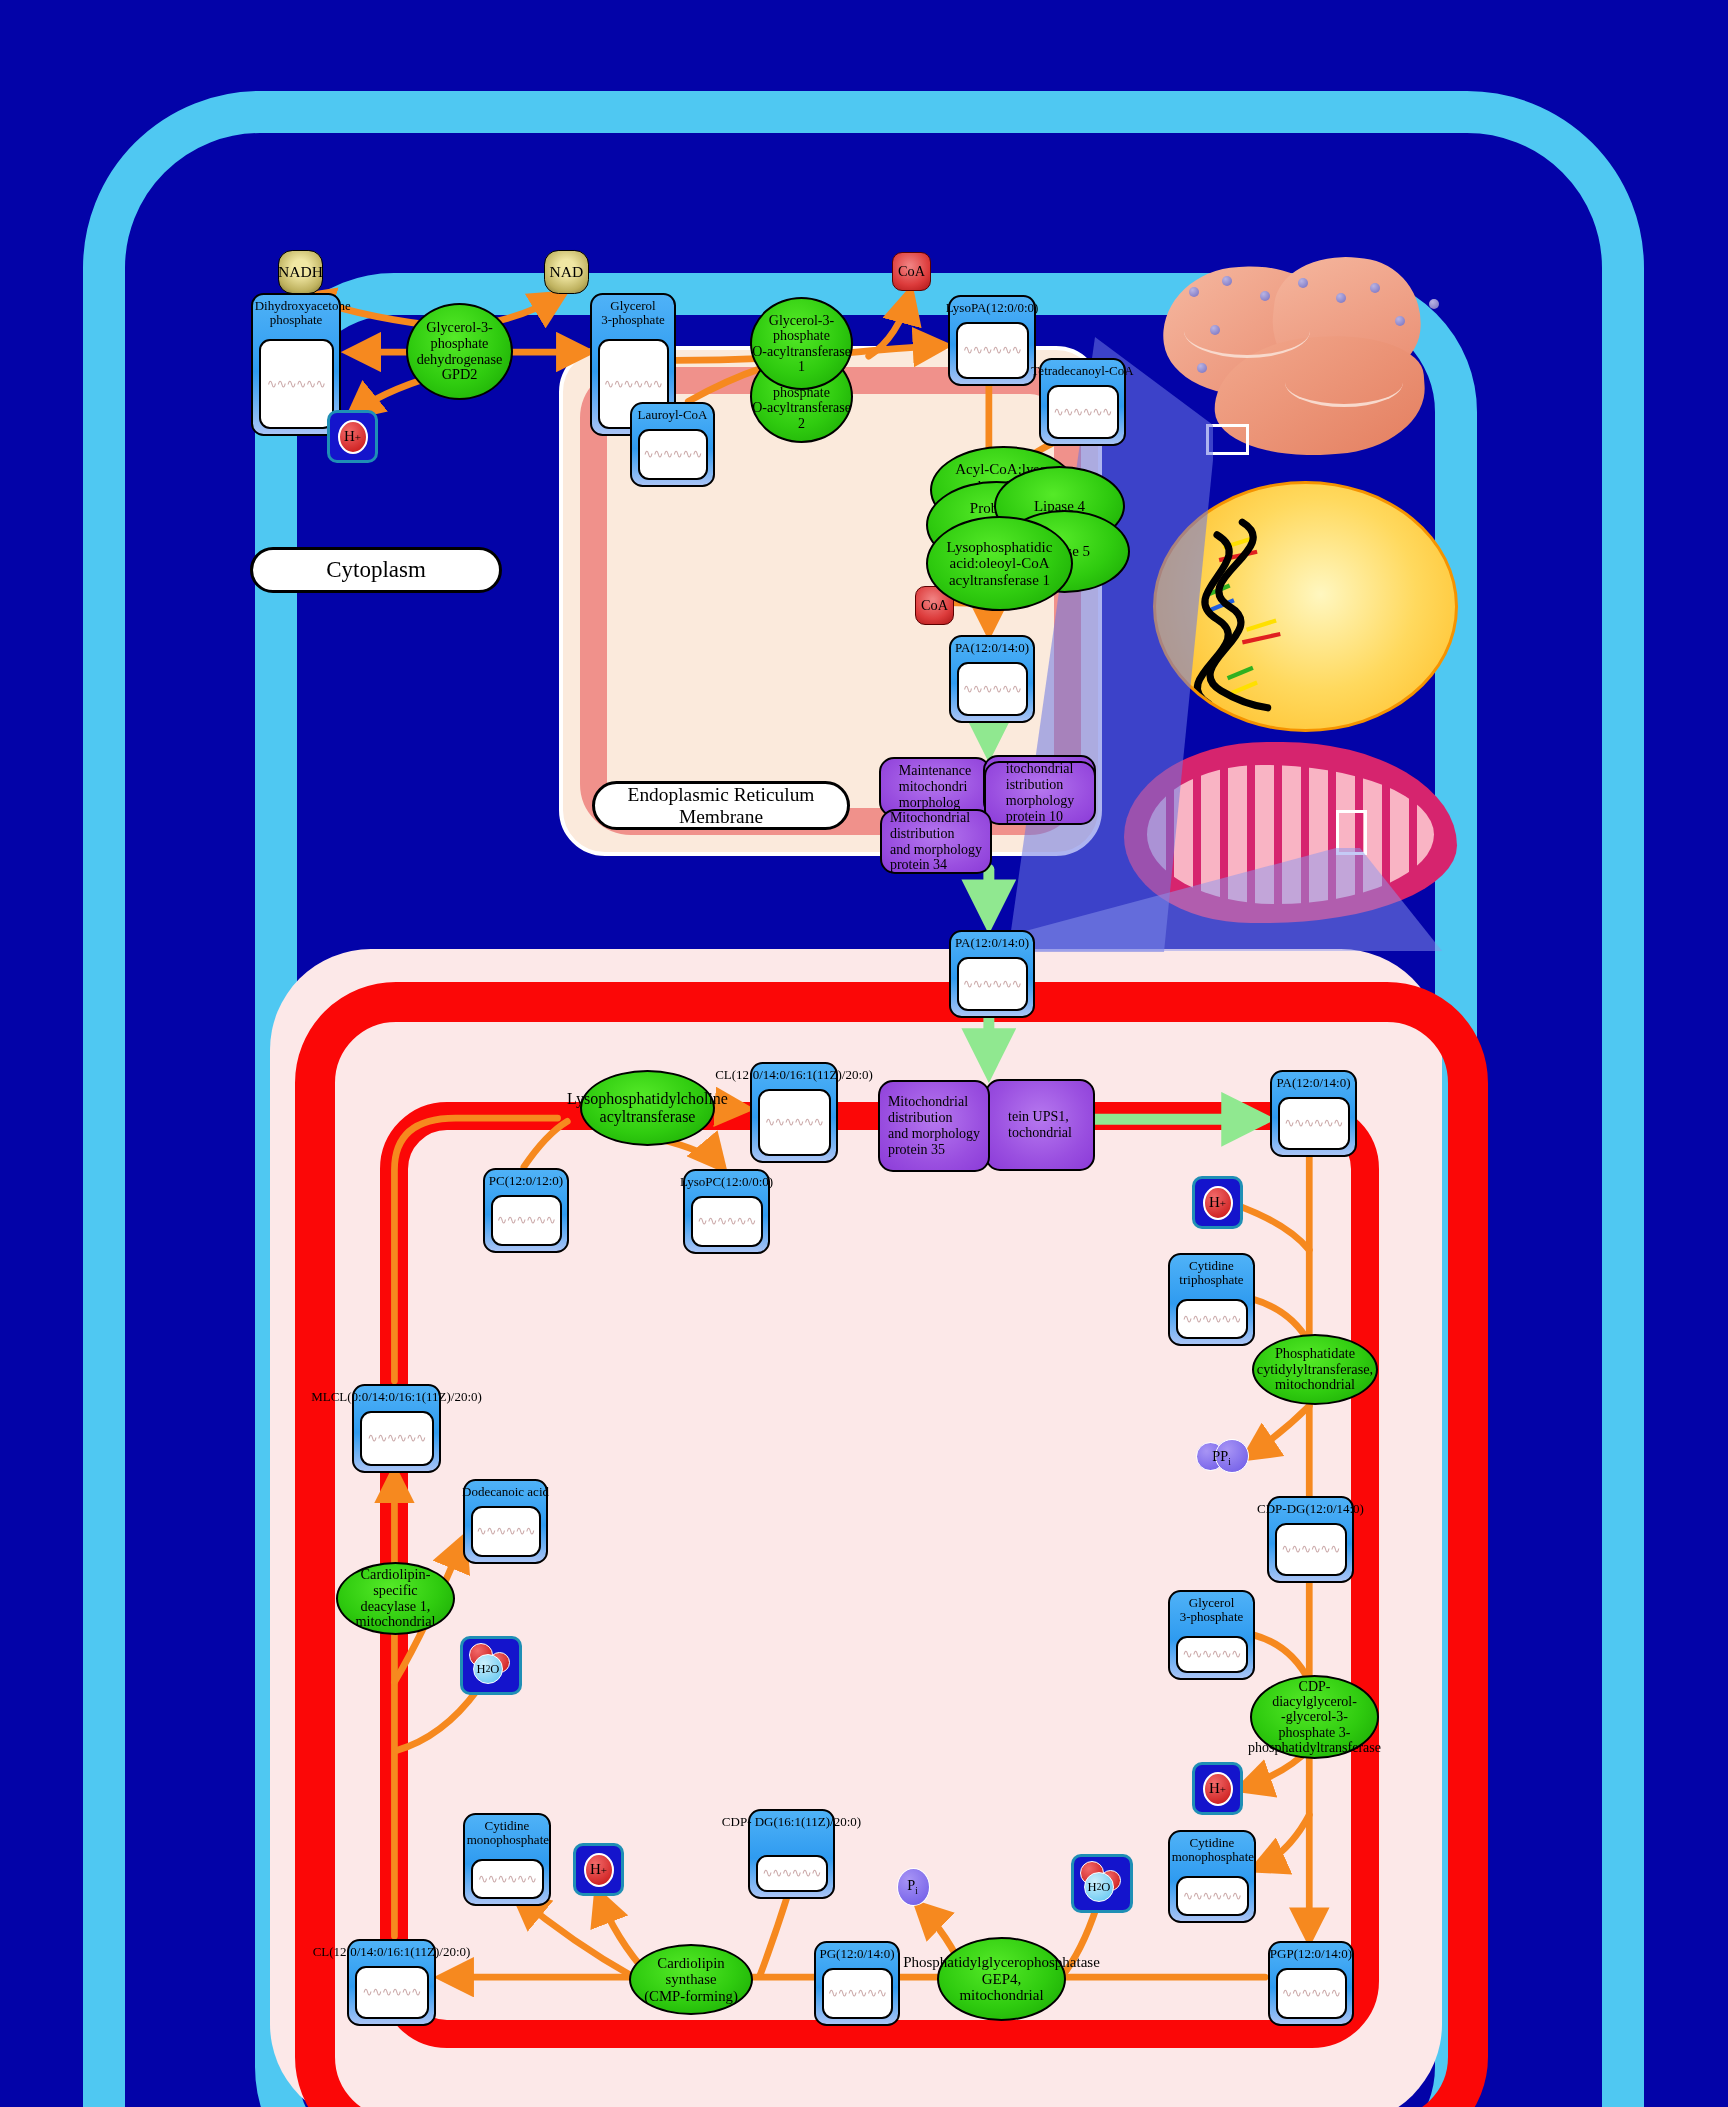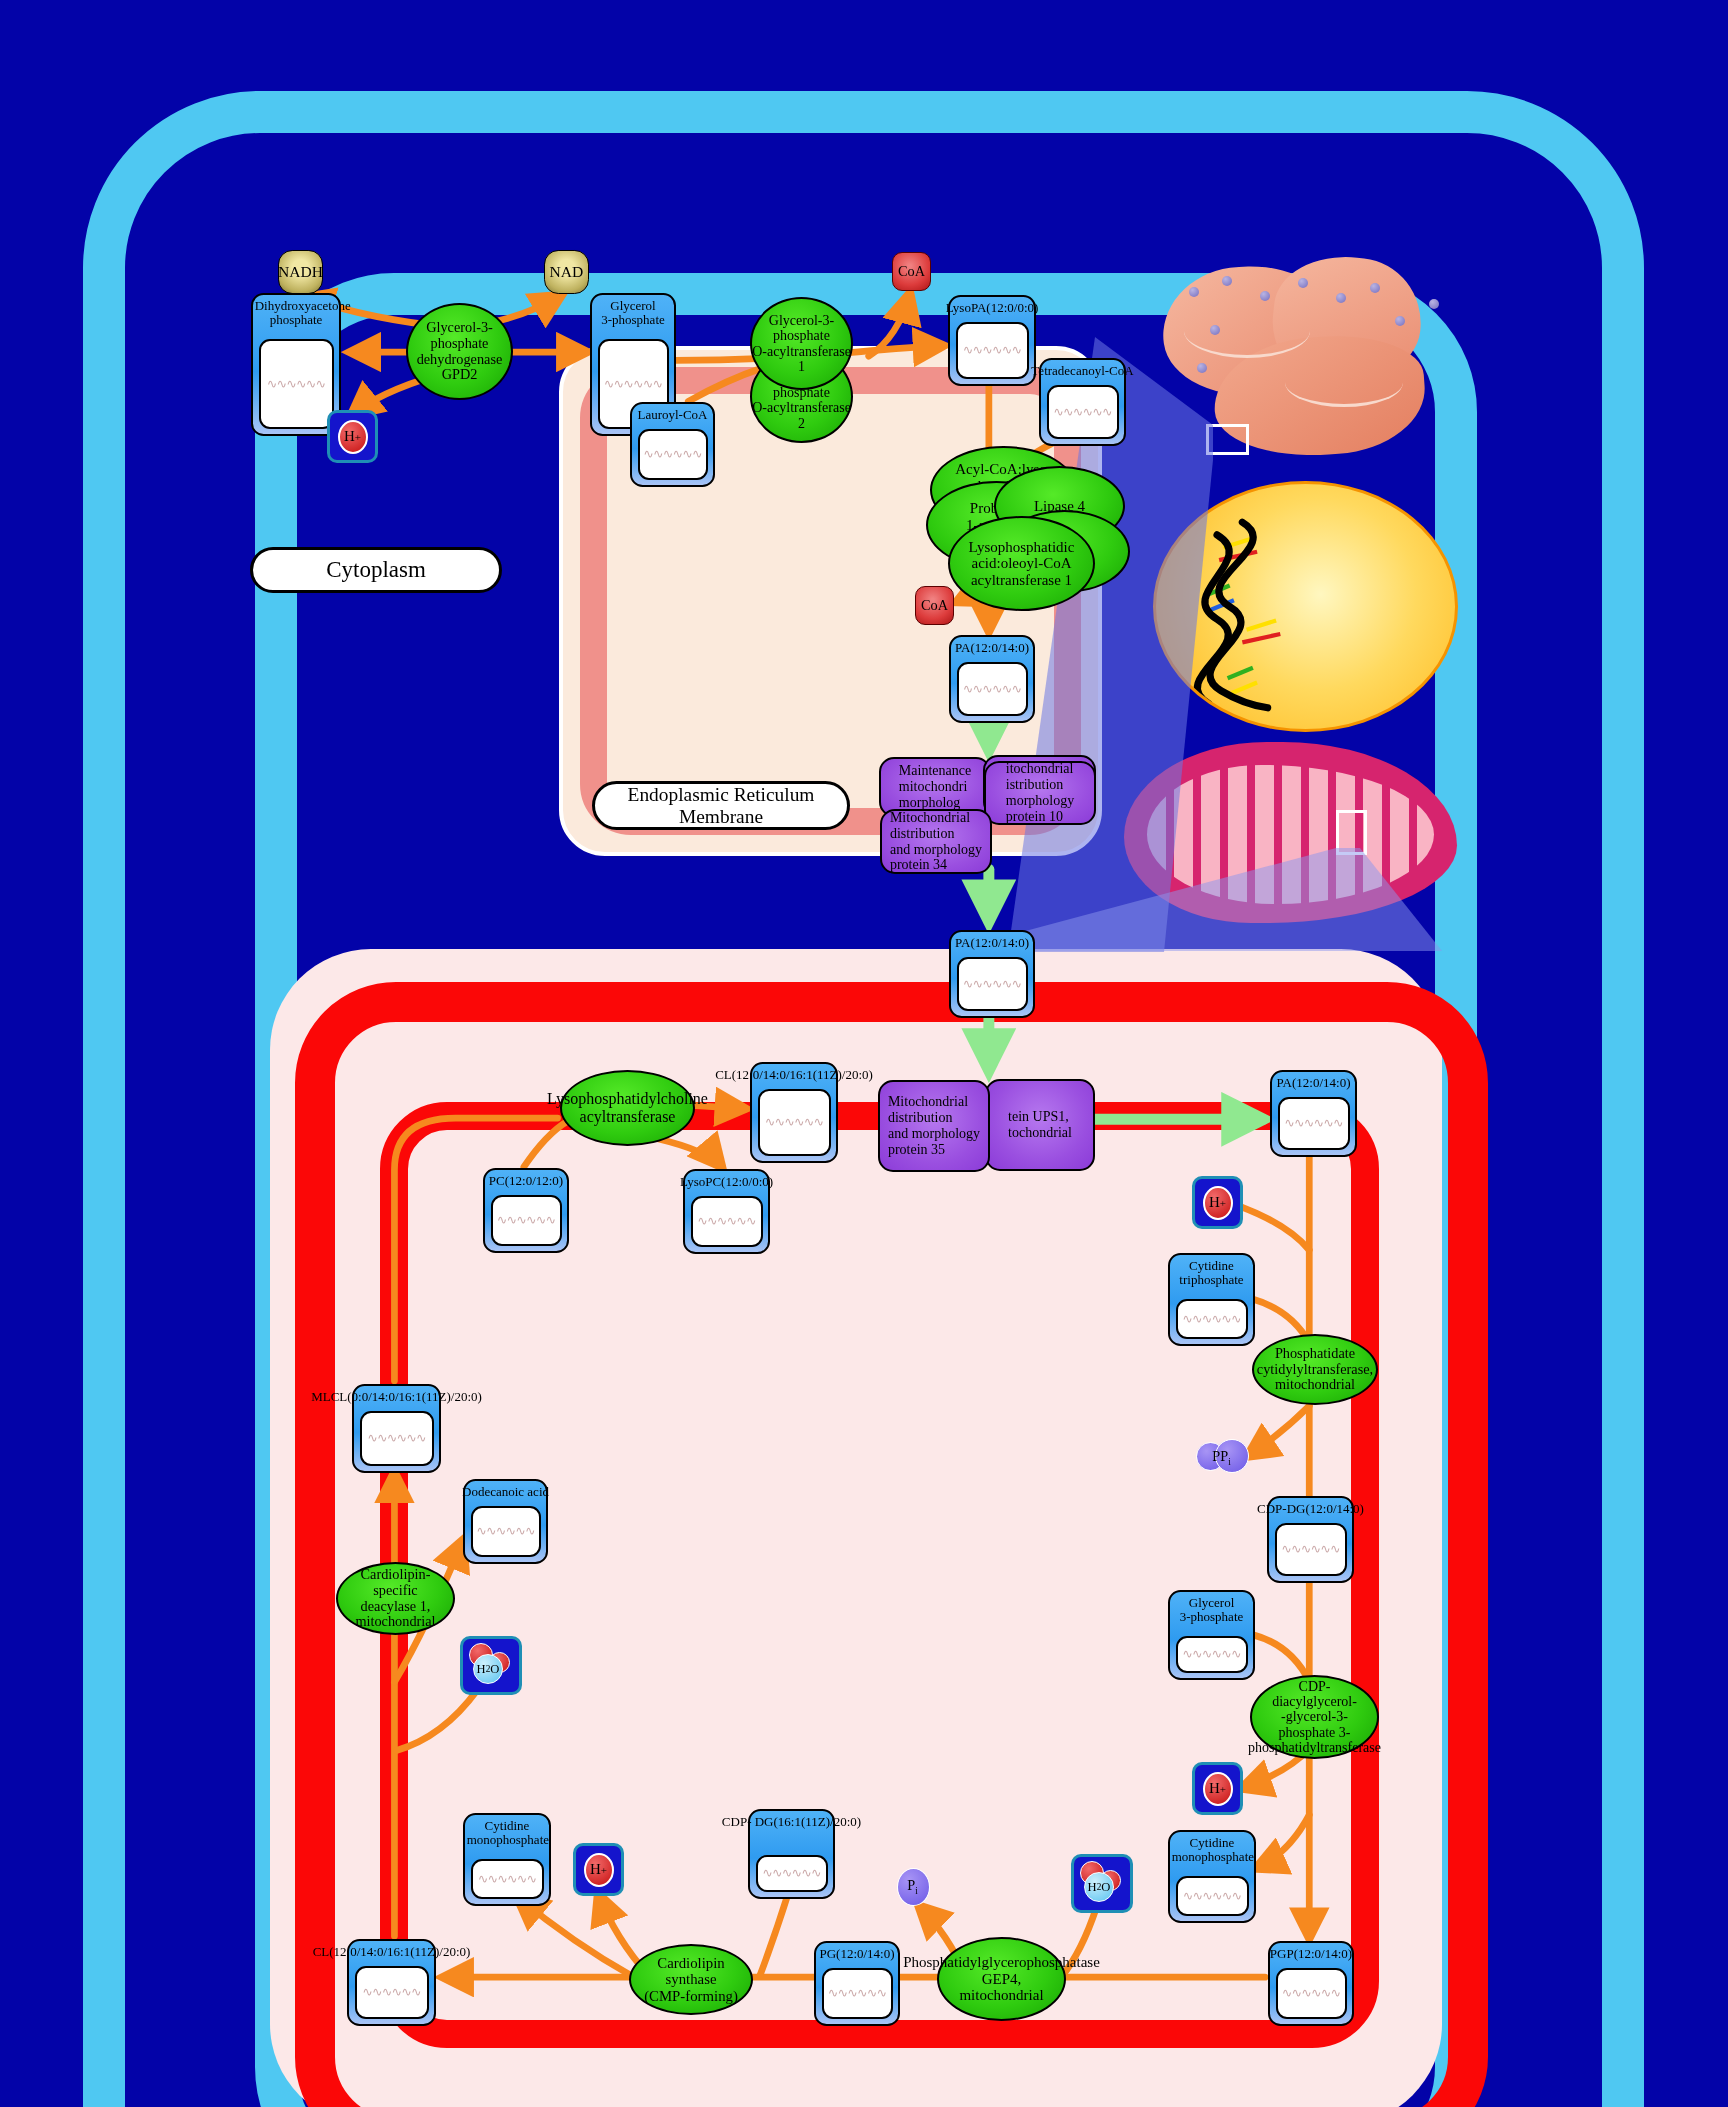--- a/index.html
+++ b/index.html
@@ -259,21 +259,21 @@
     <span>Probable
 1-acyl-sn-
 glycerol-3</span>
     </div>
   <div class="enz" style="left:994px;top:466px;width:127px;height:76px;z-index:9;">
     <span>Lipase 4</span>
     </div>
   <div class="enz" style="left:999px;top:510px;width:127px;height:79px;z-index:10;">
     <span>Lipase 5</span>
     </div>
-  <div class="enz" style="left:948px;top:516px;width:143px;height:91px;z-index:11;">
+  <div class="enz" style="left:926px;top:516px;width:143px;height:91px;z-index:11;">
     <span>Lysophosphatidic
 acid:oleoyl-CoA
 acyltransferase 1</span>
     </div>
 
   <div class="met p1 ov" style="left:949px;top:635px;width:82px;height:84px;">
     <span class="lbl">PA(12:0/14:0)</span>
     <div class="panel">
         <span class="squig">∿∿∿∿∿∿</span>
       </div>
@@ -315,21 +315,21 @@
     <span style="white-space:pre-line;">Endoplasmic Reticulum
 Membrane</span></div>
 
   <div class="met p1 ov" style="left:750px;top:1062px;width:84px;height:97px;">
     <span class="lbl">CL(12:0/14:0/16:1(11Z)/20:0)</span>
     <div class="panel">
         <span class="squig">∿∿∿∿∿∿</span>
       </div>
     </div>
 
-  <div class="enz" style="left:560px;top:1070px;width:131px;height:72px;">
+  <div class="enz" style="left:580px;top:1070px;width:131px;height:72px;">
     <span style="font-size:16px;">Lysophosphatidylcholine
 acyltransferase</span>
     </div>
 
   <div class="met p1 ov" style="left:483px;top:1168px;width:82px;height:81px;">
     <span class="lbl">PC(12:0/12:0)</span>
     <div class="panel">
         <span class="squig">∿∿∿∿∿∿</span>
       </div>
     </div>

